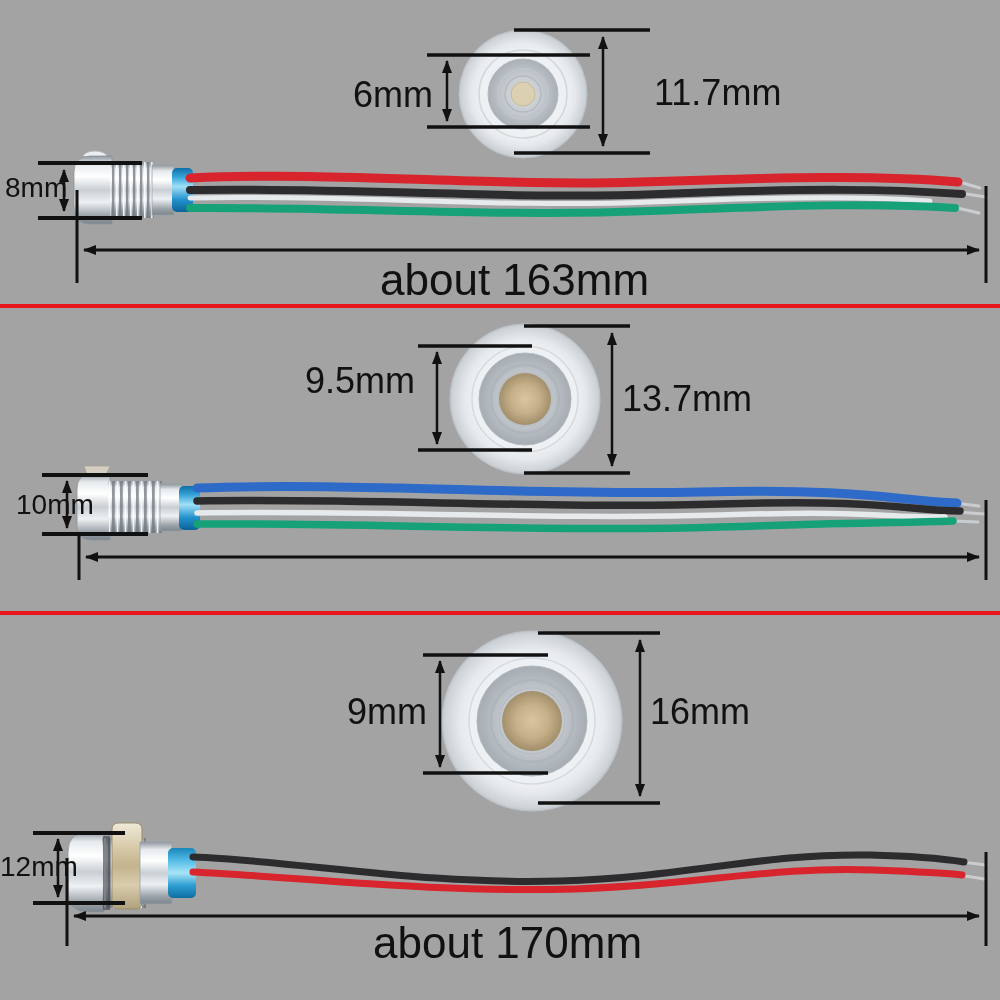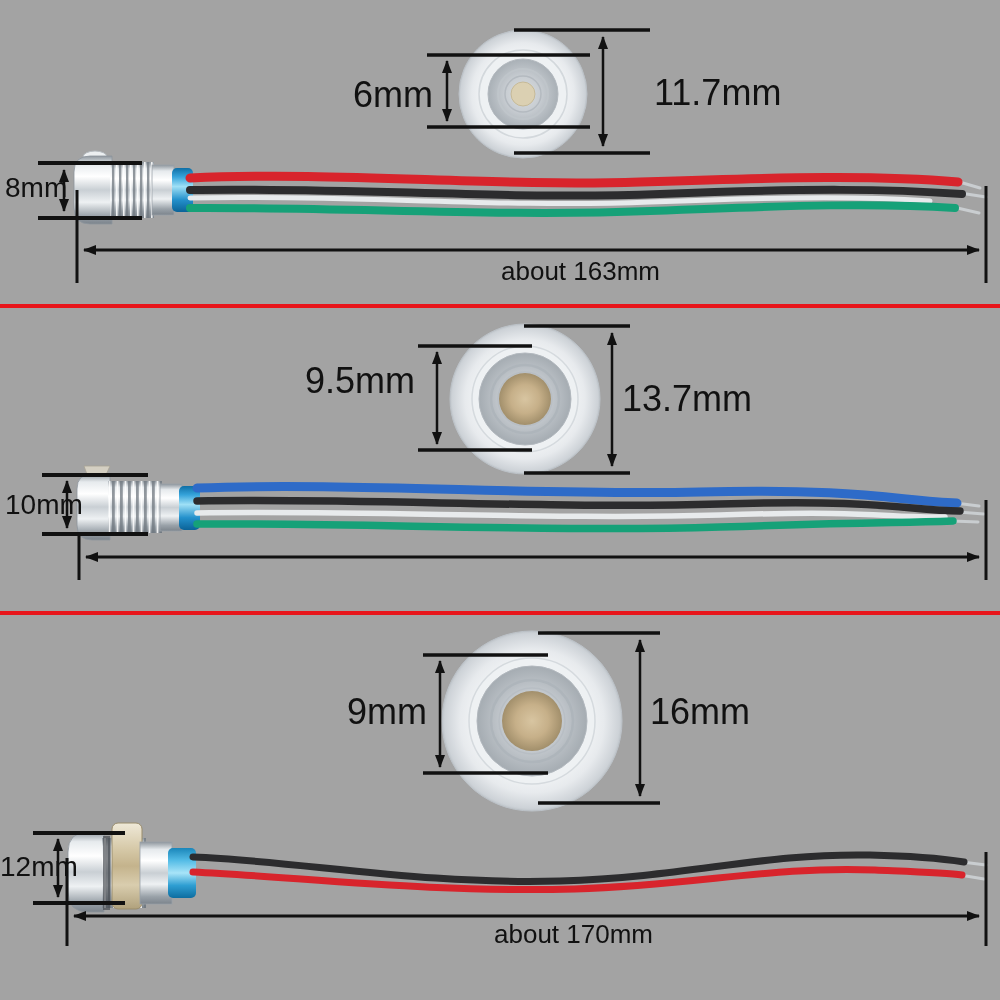--- a/index.html
+++ b/index.html
@@ -2,21 +2,21 @@
 <html><head>
 <meta charset="utf-8">
 <style>
   html,body{margin:0;padding:0;background:#fff;}
   .canvas{position:relative;width:1000px;height:1000px;background:#a3a3a3;
           font-family:"Liberation Sans",sans-serif;overflow:hidden;}
   .layer{position:absolute;left:0;top:0;width:1000px;height:1000px;}
   .lbl{position:absolute;color:#111;line-height:1;font-weight:400;}
   .dim-lg{font-size:36px;}
   .dim-md{font-size:28px;}
-  .dim-len{font-size:26px;white-space:pre;text-align:right;}
+  .dim-len{font-size:44px;white-space:pre;text-align:left;}
   .ra{text-align:right;}
   .sep{position:absolute;left:0;width:1000px;height:4px;background:#e8151b;}
 </style>
 </head>
 <body>
 
 <div class="canvas">
 
   <svg class="layer" viewBox="0 0 1000 1000">
     <defs>
@@ -284,21 +284,21 @@
 
   <div class="lbl dim-lg ra" style="left:325px;top:77px;width:108px;">6mm</div>
   <div class="lbl dim-lg" style="left:612px;top:75px;width:150px;margin-left:42px;">11.7mm</div>
   <div class="lbl dim-md ra" style="left:5px;top:174px;width:60px;">8mm</div>
   <div class="lbl dim-len" style="left:380px;top:258px;width:280px;">about 163mm</div>
 
   <div class="sep" style="top: 304px; background: rgb(232, 21, 27);"></div>
 
   <div class="lbl dim-lg ra" style="left:295px;top:363px;width:120px;">9.5mm</div>
   <div class="lbl dim-lg" style="left:622px;top:381px;width:160px;">13.7mm</div>
-  <div class="lbl dim-md ra" style="left:5px;top:491px;width:63px;">10mm</div>
+  <div class="lbl dim-md ra" style="left:16px;top:491px;width:63px;">10mm</div>
 
   <div class="sep" style="top: 611px; background: rgb(232, 21, 27);"></div>
 
   <div class="lbl dim-lg ra" style="left:310px;top:694px;width:117px;">9mm</div>
   <div class="lbl dim-lg" style="left:650px;top:694px;width:140px;">16mm</div>
   <div class="lbl dim-md ra" style="left:0px;top:853px;width:56px;">12mm</div>
   <div class="lbl dim-len" style="left:373px;top:921px;width:280px;">about 170mm</div>
 
 </div>
 

